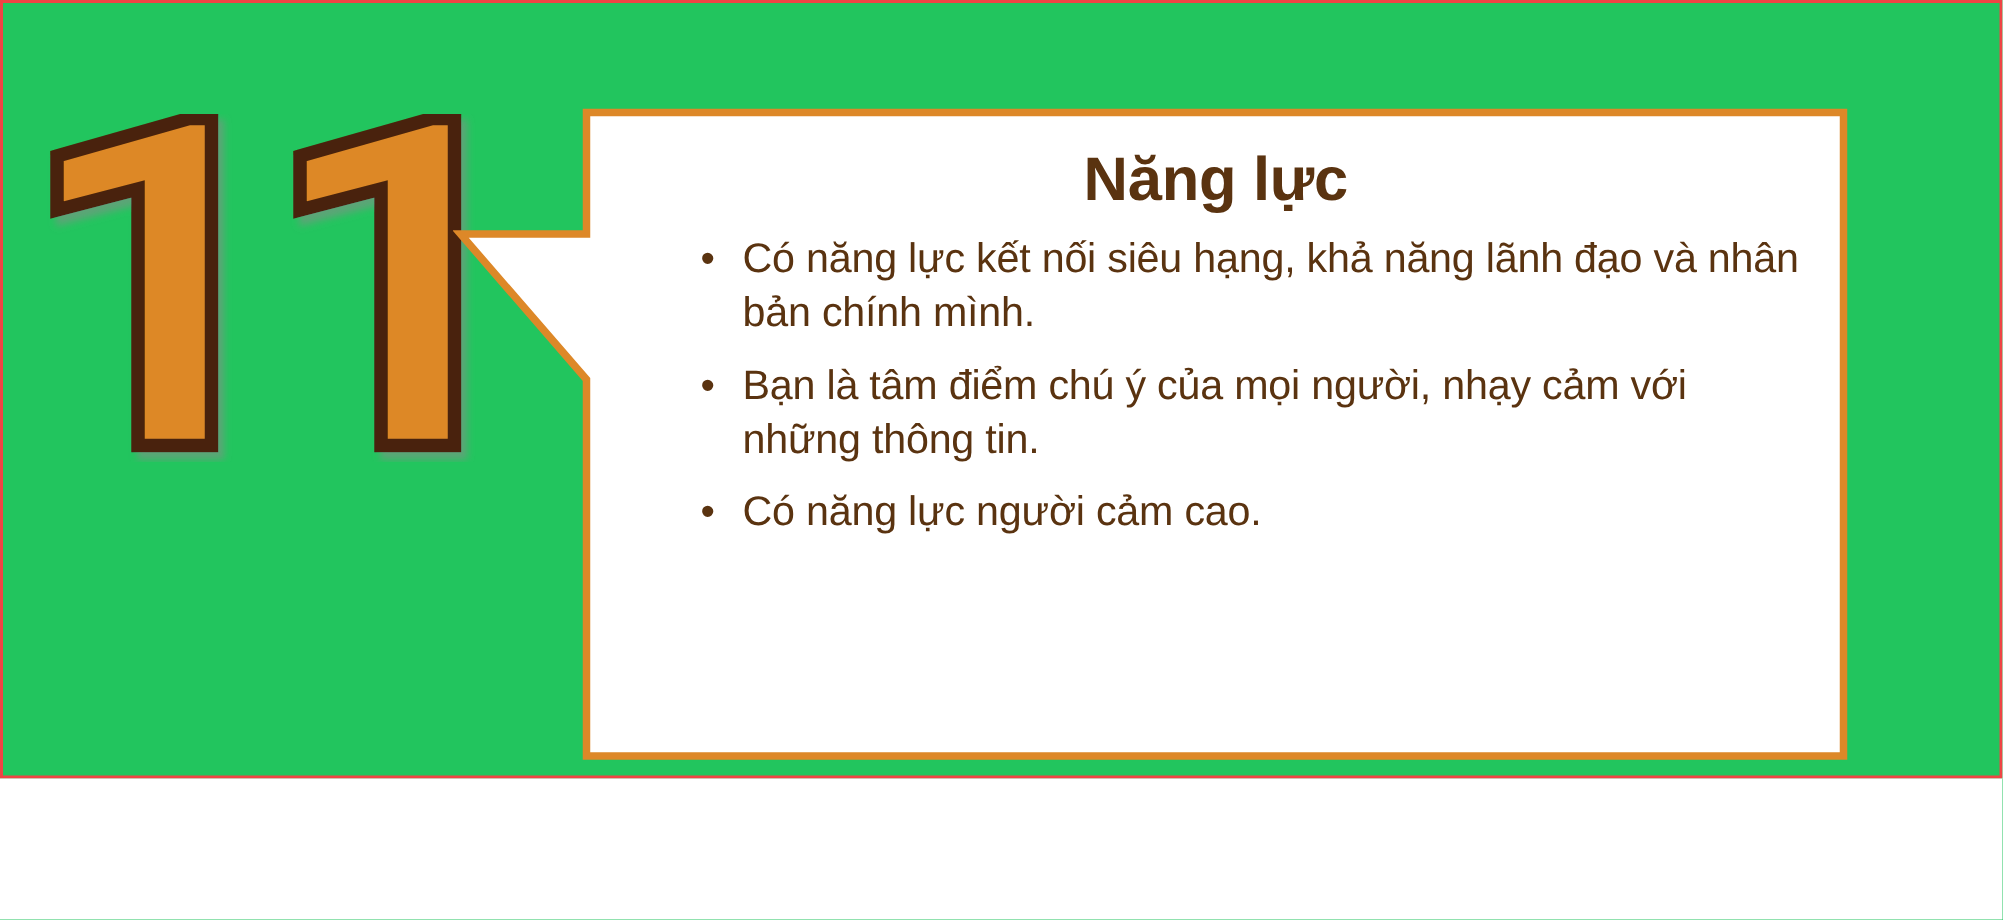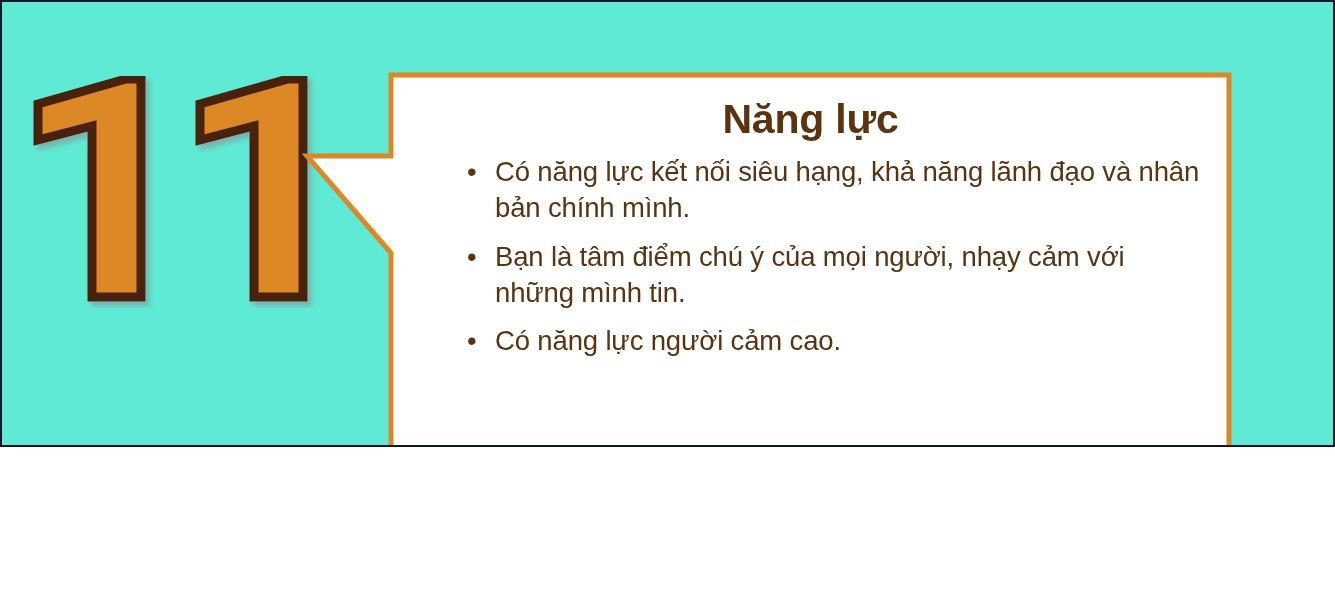--- a/index.html
+++ b/index.html
@@ -3,24 +3,24 @@
 <meta charset="utf-8">
 <style>
   html, body {
     margin: 0;
     padding: 0;
     background: #ffffff;
   }
   .slide {
     position: relative;
     width: 1335px;
-    height: 447px;
-    background: #5eead4;
+    height: 519px;
+    background: #22c55e;
     box-sizing: border-box;
-    border: 2px solid #0f172a;
+    border: 2px solid #ef4444;
     overflow: hidden;
     font-family: "Liberation Sans", sans-serif;
   }
 
   
   .numeral-wrap {
     position: absolute;
     left: 28px;
     top: 74px;
     width: 290px;
@@ -121,21 +121,21 @@
     <div class="callout-content">
       <div class="callout-title">Năng lực</div>
 
       <ul class="bullet-list">
         <li class="bullet-item">
           <span class="bullet-dot">•</span>
           <span>Có năng lực kết nối siêu hạng, khả năng lãnh đạo và nhân bản chính mình.</span>
         </li>
         <li class="bullet-item">
           <span class="bullet-dot">•</span>
-          <span>Bạn là tâm điểm chú ý của mọi người, nhạy cảm với những mình tin.</span>
+          <span>Bạn là tâm điểm chú ý của mọi người, nhạy cảm với những thông tin.</span>
         </li>
         <li class="bullet-item">
           <span class="bullet-dot">•</span>
           <span>Có năng lực người cảm cao.</span>
         </li>
       </ul>
     </div>
   </div>
 
 </div>

